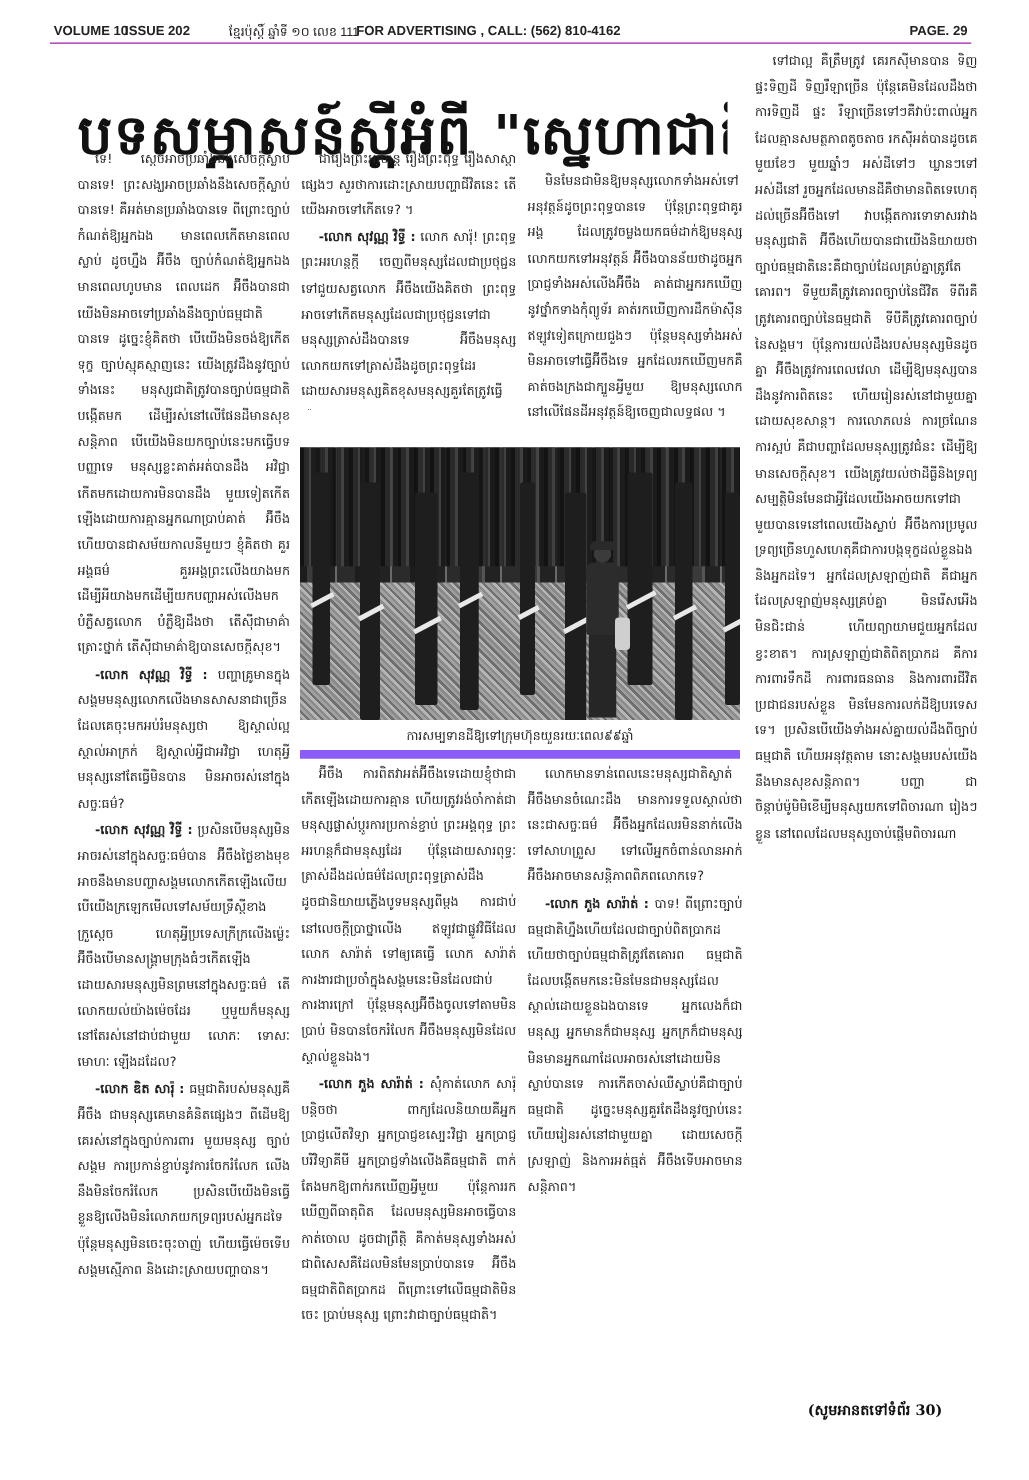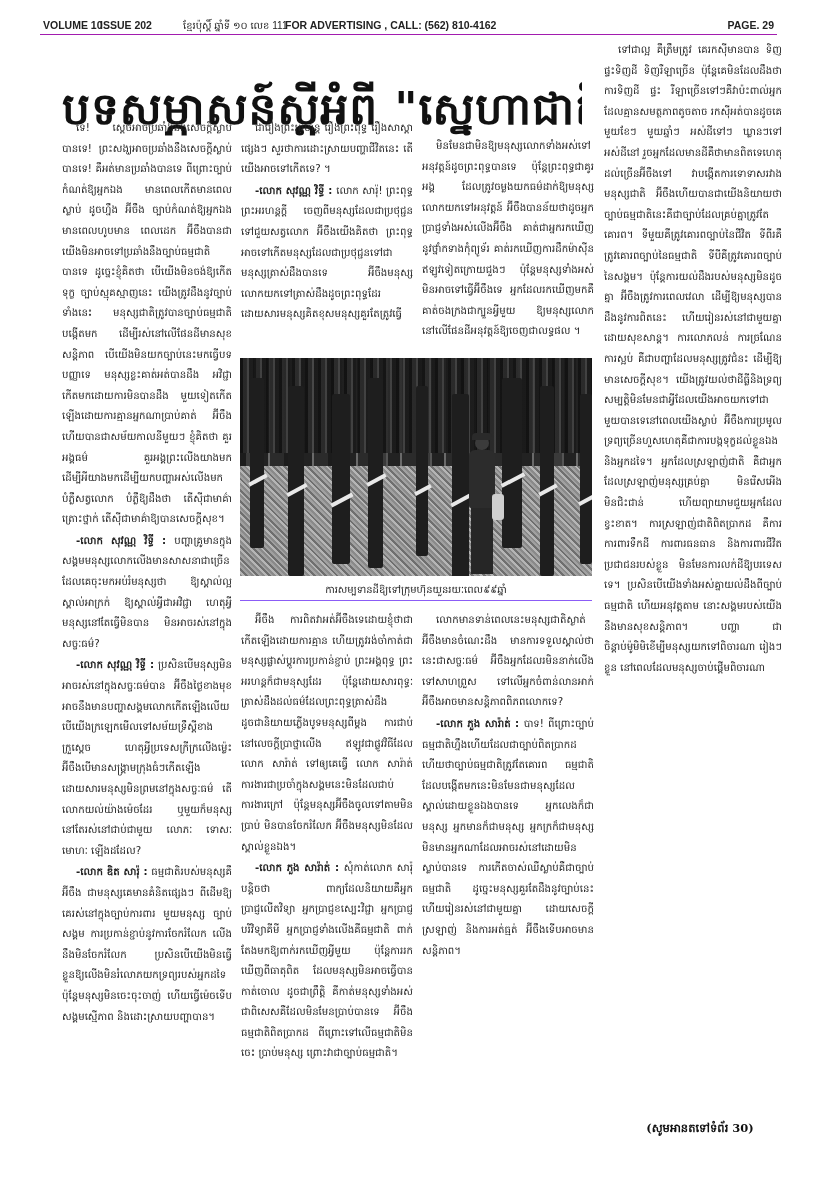--- a/index.html
+++ b/index.html
@@ -35,21 +35,21 @@
            background:repeating-linear-gradient(45deg,#8a8a8a 0 2px,#b5b5b5 2px 4px,#6f6f6f 4px 6px,#a0a0a0 6px 8px); }
   .trunk { position:absolute; background:#1e1e1e; border-radius:2px; }
   .tap { position:absolute; background:#e8e8e8; height:4px; transform:rotate(-28deg); }
   .person { position:absolute; left:228px; top:78px; width:28px; height:138px; }
   .person .head { position:absolute; left:7px; top:0; width:14px; height:14px; background:#3b3b3b; border-radius:50%; }
   .person .cap { position:absolute; left:4px; top:-3px; width:20px; height:7px; background:#2a2a2a; border-radius:4px 4px 0 0; }
   .person .body { position:absolute; left:1px; top:14px; width:26px; height:58px; background:#2c2c2c; border-radius:6px 6px 2px 2px; }
   .person .legs { position:absolute; left:3px; top:72px; width:22px; height:66px; background:#262626; }
   .person .bag { position:absolute; left:24px; top:58px; width:12px; height:26px; background:#cfcfcf; border-radius:3px; }
   .caption { position:absolute; left:240px; top:582px; width:352px; height:18px;
-             border-bottom:1px solid #8b5cf6; text-align:center; font-size:10px; line-height:16px; color:#222; }
+             border-bottom:7px solid #8b5cf6; text-align:center; font-size:10px; line-height:16px; color:#222; }
   .cont { position:absolute; left:615px; top:1121px; width:170px; text-align:center;
           font-family:"DejaVu Serif", serif; font-weight:bold; font-size:11.5px; color:#111; }
 </style>
 </head>
 <body>
 
 <div class="header">
   <span class="h-vol">VOLUME 10</span>
   <span class="h-issue">ISSUE 202</span>
   <span class="h-date">ខ្មែរប៉ុស្ដិ៍ ឆ្នាំទី ១០ លេខ 111</span>

